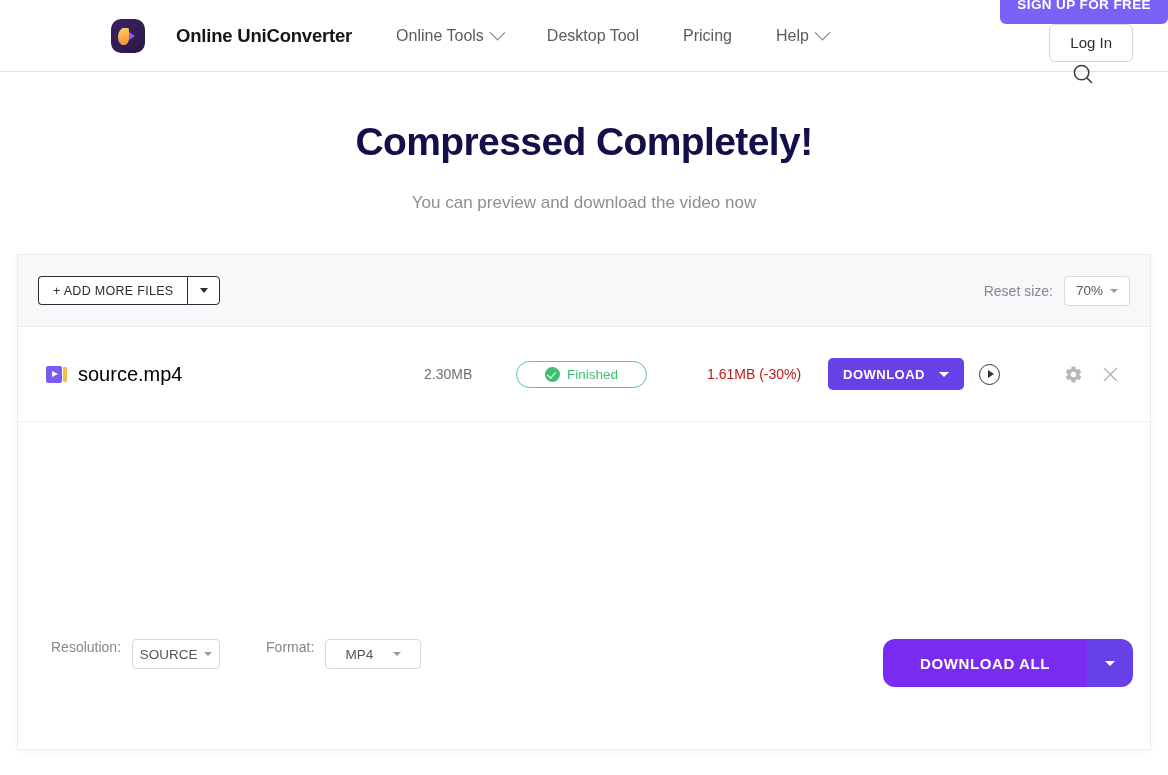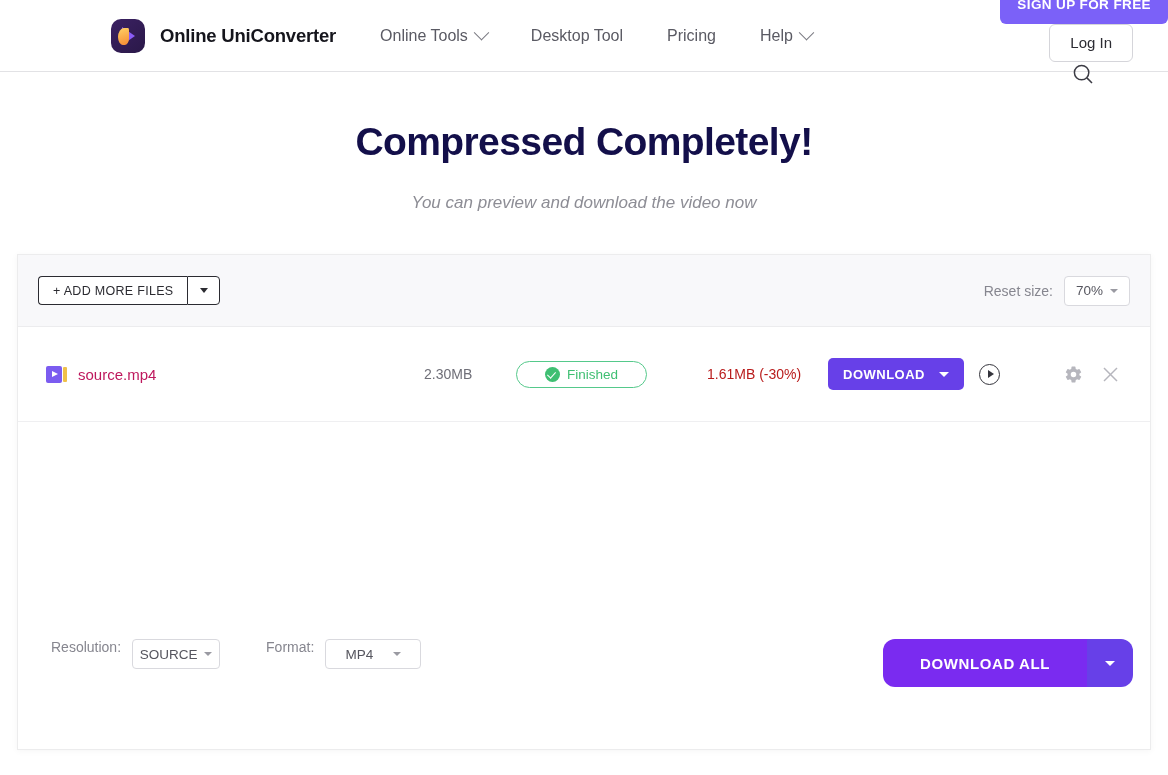--- a/index.html
+++ b/index.html
@@ -15,21 +15,21 @@
     height: 72px;
     border-bottom: 1px solid #e2e2e5;
     display: flex;
     align-items: center;
     background: #ffffff;
     position: relative;
   }
   .brand {
     display: flex;
     align-items: center;
-    gap: 15px;
+    gap: 31px;
     margin-left: 111px;
   }
   .logo-mark {
     width: 34px; height: 34px;
     border-radius: 10px;
     background: linear-gradient(140deg, #3b2163 0%, #2a1848 100%);
     position: relative;
     flex: none;
     overflow: hidden;
   }
@@ -121,21 +121,20 @@
   .hero h1 {
     font-size: 39px;
     font-weight: bold;
     color: #130f4a;
     letter-spacing: -0.6px;
   }
   .hero p {
     margin-top: 29px;
     font-size: 17px;
     color: #8d8d95;
-    font-style: italic;
   }
 
   
   .card {
     position: absolute;
     left: 17px; top: 254px;
     width: 1134px; height: 496px;
     background: #ffffff;
     border: 1px solid #ececed;
     box-shadow: 0 1px 7px rgba(0,0,0,0.045);
@@ -240,21 +239,21 @@
     border-top: 3.5px solid transparent;
     border-bottom: 3.5px solid transparent;
     border-left: 6px solid #ffffff;
   }
   .file-icon .strip {
     position: absolute; left: 17px; top: 1px;
     width: 4px; height: 15px;
     background: #f0c04a;
     border-radius: 1px;
   }
-  .file-name { font-size: 15px; color: #be185d; text-align: right; }
+  .file-name { font-size: 20px; color: #000000; text-align: right; }
 
   .size-orig {
     width: 92px;
     font-size: 14px;
     color: #6f6f78;
     text-align: left;
   }
   .status-badge {
     width: 131px; height: 27px;
     border: 1px solid #55c98b;

